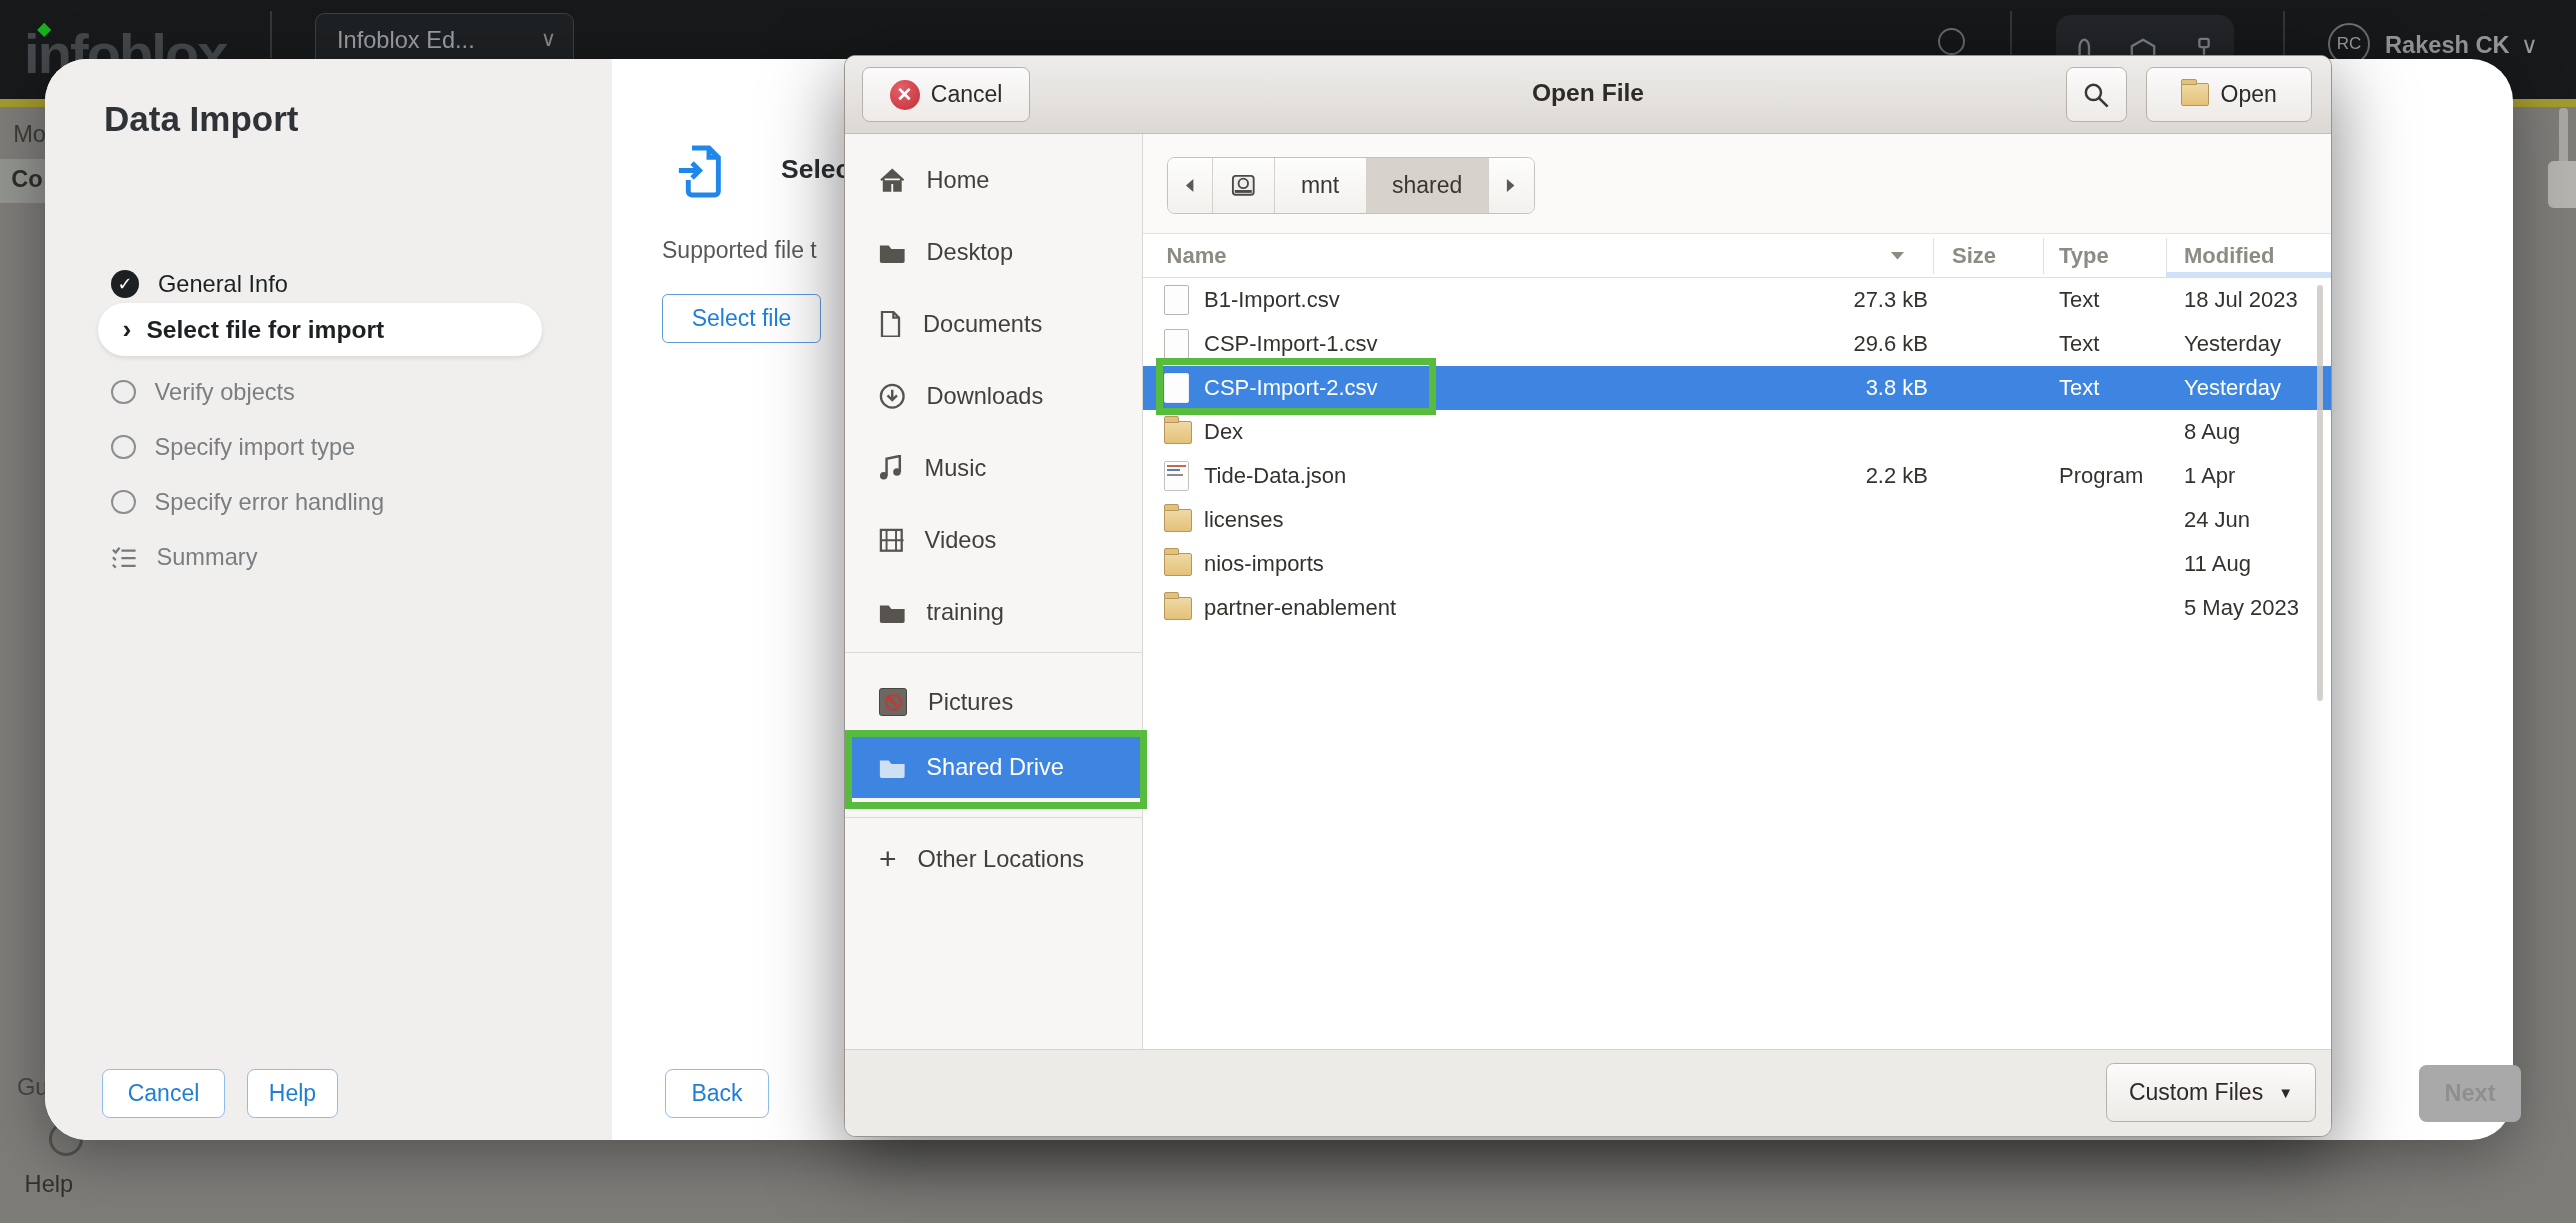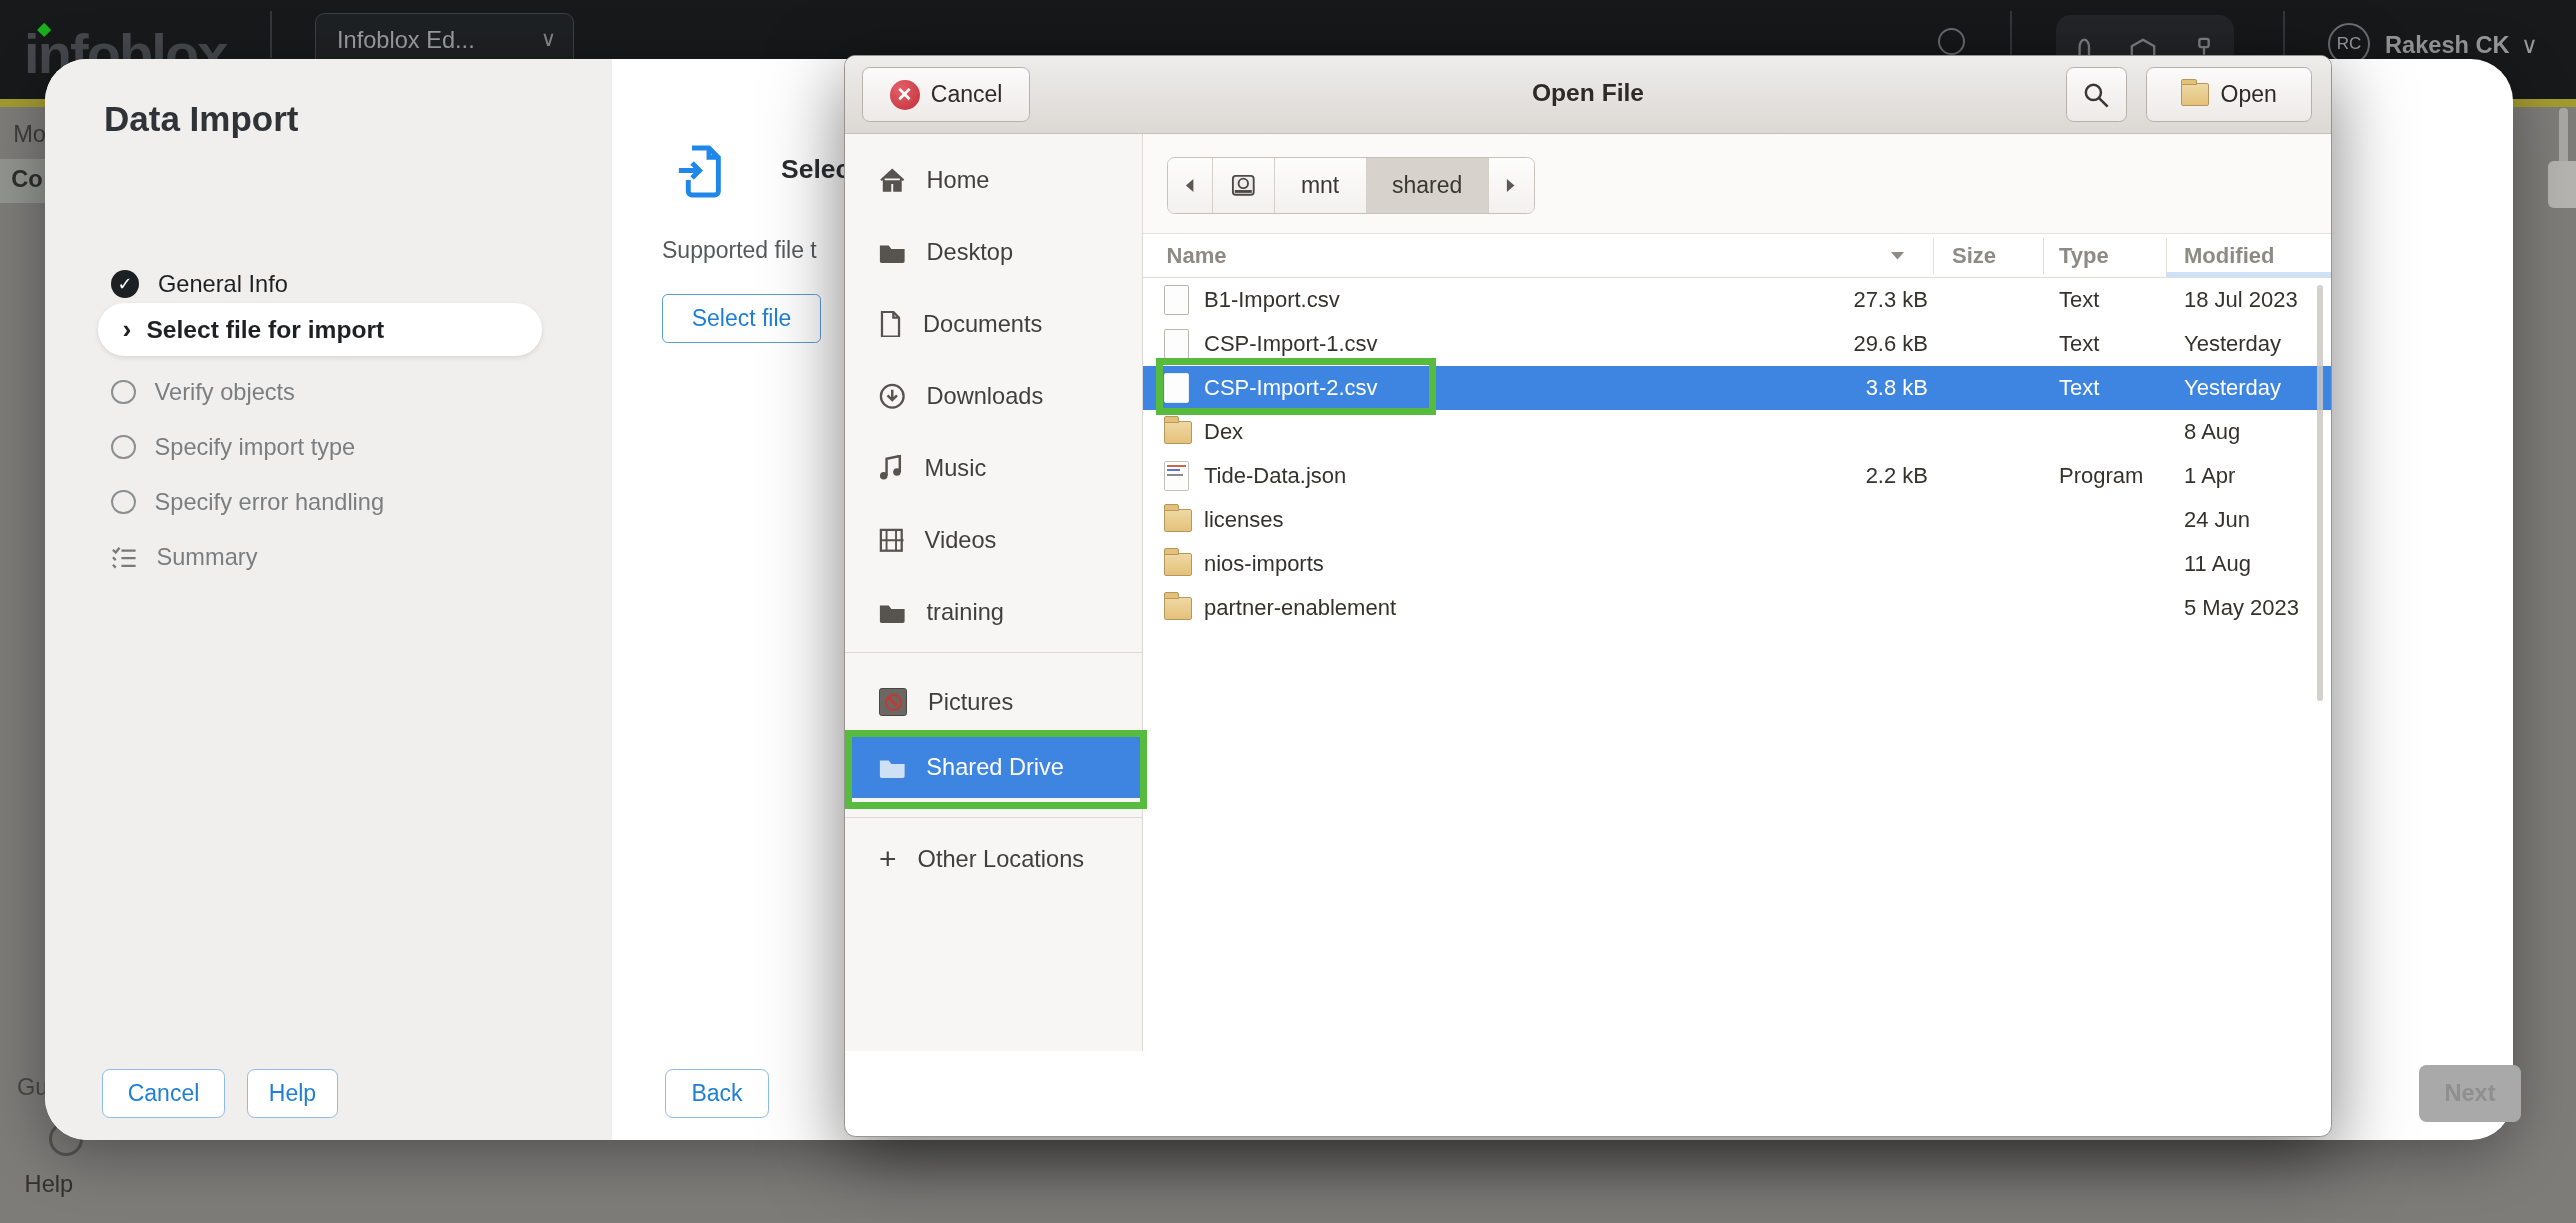--- a/index.html
+++ b/index.html
@@ -443,16 +443,22 @@
             <span class="cell c-name">partner-enablement</span>
             <span class="cell c-mod">5 May 2023</span>
           </div>
         </div>
 
         <div class="green-box" style="left:13.2px;top:224px;width:280px;height:57px;"></div>
         <div class="vscroll"></div>
       </div>
     </div>
 
+    <div class="dlg-foot">
+      <div class="gtk-btn filter-btn">
+        <span>Custom Files</span>
+        <span class="dcar">▼</span>
+      </div>
+    </div>
   </div>
 
 </div>
 
 
 </body></html>

